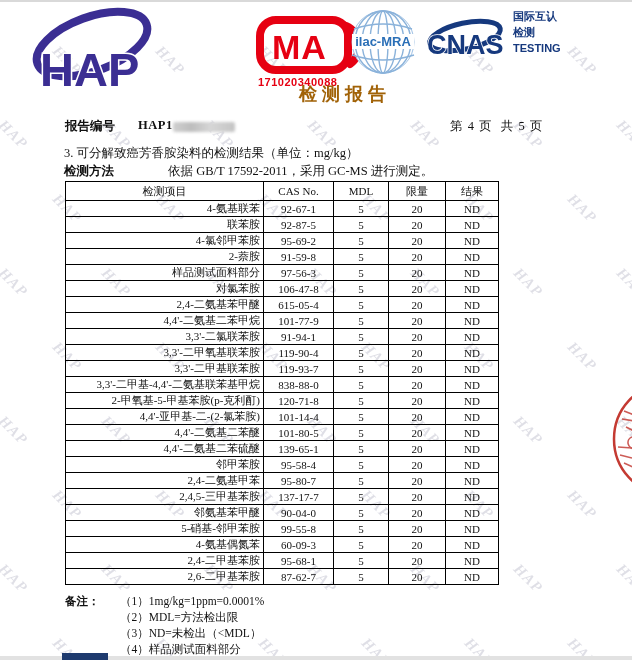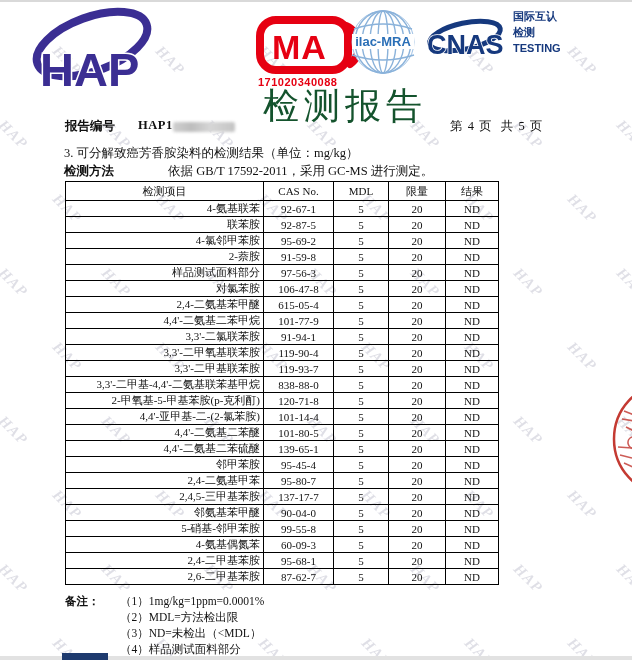--- a/index.html
+++ b/index.html
@@ -29,21 +29,21 @@
     font:bold 11px "Liberation Sans","DejaVu Sans",sans-serif;color:#e60012;letter-spacing:0.5px;
   }
   .ilac-logo{position:absolute;left:350px;top:9px;width:66px;height:66px;}
   .cnas-logo{position:absolute;left:424px;top:16px;width:82px;height:50px;}
   .accred{
     position:absolute;left:513px;top:8px;width:115px;
     font:bold 11px "Liberation Sans","DejaVu Sans",sans-serif;color:#16397e;line-height:16px;
   }
   .report-title{
     position:absolute;left:250px;top:82px;width:190px;text-align:center;
-    font-size:36px;font-weight:normal;letter-spacing:5px;color:#14532d;white-space:nowrap;
+    font-size:18px;font-weight:bold;letter-spacing:5px;color:#a16207;white-space:nowrap;
   }
 
   
   .meta-label{position:absolute;left:65px;top:118px;font-size:12.5px;font-weight:bold;}
   .meta-value{position:absolute;left:138px;top:118px;font:bold 12.5px "Liberation Serif",serif;letter-spacing:0.5px;}
   .meta-redacted{
     position:absolute;left:173px;top:122px;width:62px;height:10px;border-radius:2px;
     background:linear-gradient(90deg,#cfcfcf,#bdbdbd 30%,#d6d6d6 60%,#c4c4c4);filter:blur(1.6px);
   }
   .page-indicator{position:absolute;left:450px;top:118px;font-size:12.5px;white-space:pre;letter-spacing:1px;}
@@ -328,21 +328,21 @@
         </tr>
         <tr>
           <td class="c0">4,4'-二氨基二苯硫醚</td>
           <td class="c1">139-65-1</td>
           <td class="c2">5</td>
           <td class="c3">20</td>
           <td class="c4">ND</td>
         </tr>
         <tr>
           <td class="c0">邻甲苯胺</td>
-          <td class="c1">95-45-4</td>
+          <td class="c1">95-58-4</td>
           <td class="c2">5</td>
           <td class="c3">20</td>
           <td class="c4">ND</td>
         </tr>
         <tr>
           <td class="c0">2,4-二氨基甲苯</td>
           <td class="c1">95-80-7</td>
           <td class="c2">5</td>
           <td class="c3">20</td>
           <td class="c4">ND</td>

